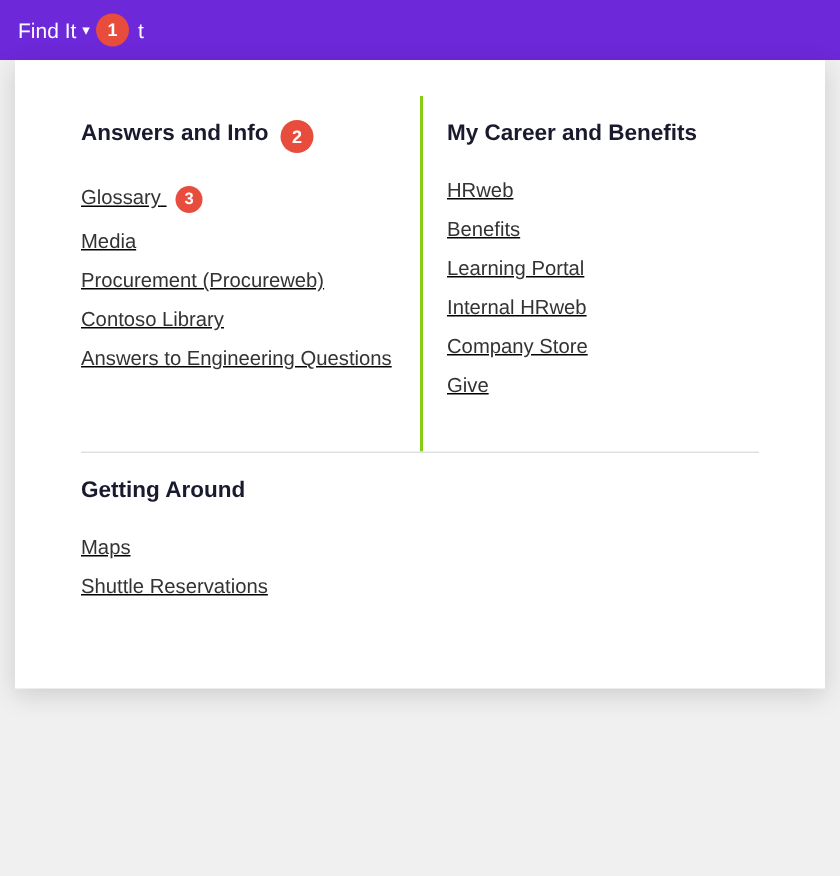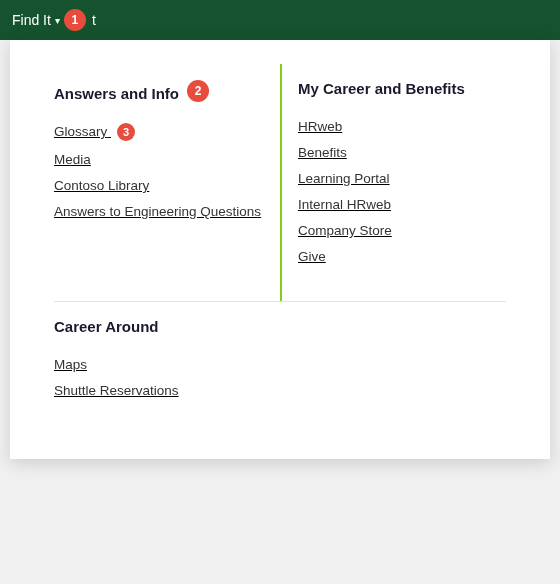--- a/index.html
+++ b/index.html
@@ -11,21 +11,21 @@
     body {
       width: 560px;
       height: 584px;
       font-family: 'Segoe UI', Arial, sans-serif;
       font-size: 14px;
       background: #f0f0f0;
       overflow: hidden;
     }
 
     .top-bar {
-      background: #14532d;
+      background: #6d28d9;
       height: 40px;
       display: flex;
       align-items: center;
       padding: 0 12px;
       gap: 4px;
     }
 
     .find-it-btn {
       color: white;
       font-size: 14px;
@@ -74,21 +74,21 @@
     .section {
       padding: 16px 16px 32px 16px;
     }
 
     .section-title {
       font-size: 15px;
       font-weight: 700;
       color: #1a1a2e;
       margin-bottom: 16px;
       display: flex;
-      align-items: flex-end;
+      align-items: flex-start;
       gap: 8px;
     }
 
     .section-items {
       list-style: none;
     }
 
     .section-items li {
       padding: 5px 0;
       text-decoration: underline;
@@ -138,20 +138,25 @@
           <span class="badge" style="margin-left:6px; font-size:11px; width:18px; height:18px;">3</span>
         </a>
       </li>
       <li>
         <a href="#">
           <span>Media</span>
         </a>
       </li>
       <li>
         <a href="#">
+          <span>Procurement (Procureweb)</span>
+        </a>
+      </li>
+      <li>
+        <a href="#">
           <span>Contoso Library</span>
         </a>
       </li>
       <li>
         <a href="#">
           <span>Answers to Engineering Questions</span>
         </a>
       </li>
     </ul>
   </div>
@@ -191,21 +196,21 @@
           <span>Give</span>
         </a>
       </li>
     </ul>
   </div>
 
   <hr class="divider-h">
 
   <div class="section">
     <div class="section-title">
-      <span>Career Around</span>
+      <span>Getting Around</span>
     </div>
     <ul class="section-items">
       <li>
         <a href="#">
           <span>Maps</span>
         </a>
       </li>
       <li>
         <a href="#">
           <span>Shuttle Reservations</span>

